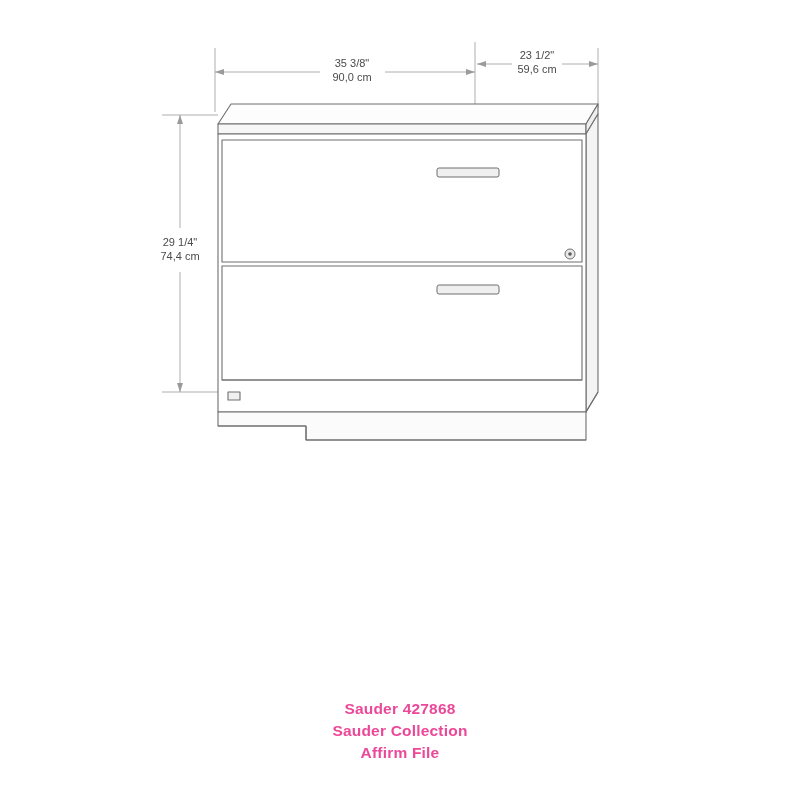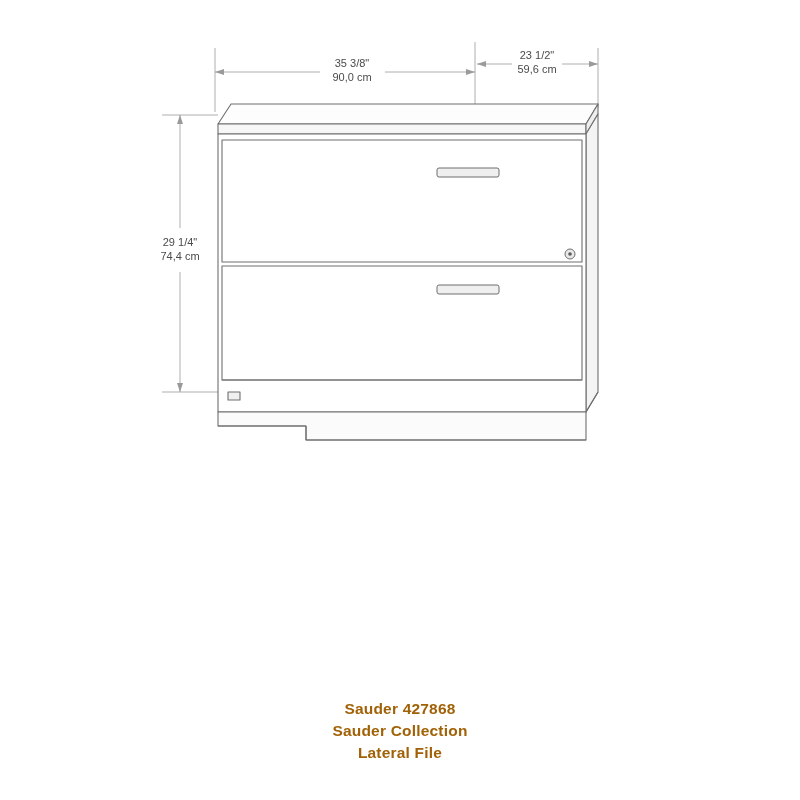--- a/index.html
+++ b/index.html
@@ -34,21 +34,21 @@
   }
   .caption {
     position: absolute;
     left: 0;
     right: 0;
     top: 698px;
     text-align: center;
     font-family: "Liberation Sans", sans-serif;
     font-size: 15.5px;
     font-weight: bold;
-    color: #a16207;
+    color: #ec4899;
     line-height: 22px;
     letter-spacing: 0.2px;
   }
   .caption div {
     display: block;
   }
 </style>
 </head>
 <body>
 
@@ -125,16 +125,16 @@
     <g>
       <circle cx="570" cy="254" r="5" fill="#e8e8e8" stroke="#6f6f6f" stroke-width="1"></circle>
       <circle cx="570" cy="254" r="1.8" fill="#5a5a5a" stroke="none"></circle>
     </g>
 
   </svg>
 
   <div class="caption">
     <div>Sauder 427868</div>
     <div>Sauder Collection</div>
-    <div>Lateral File</div>
+    <div>Affirm File</div>
   </div>
 
 </div>
 
 </body></html>

